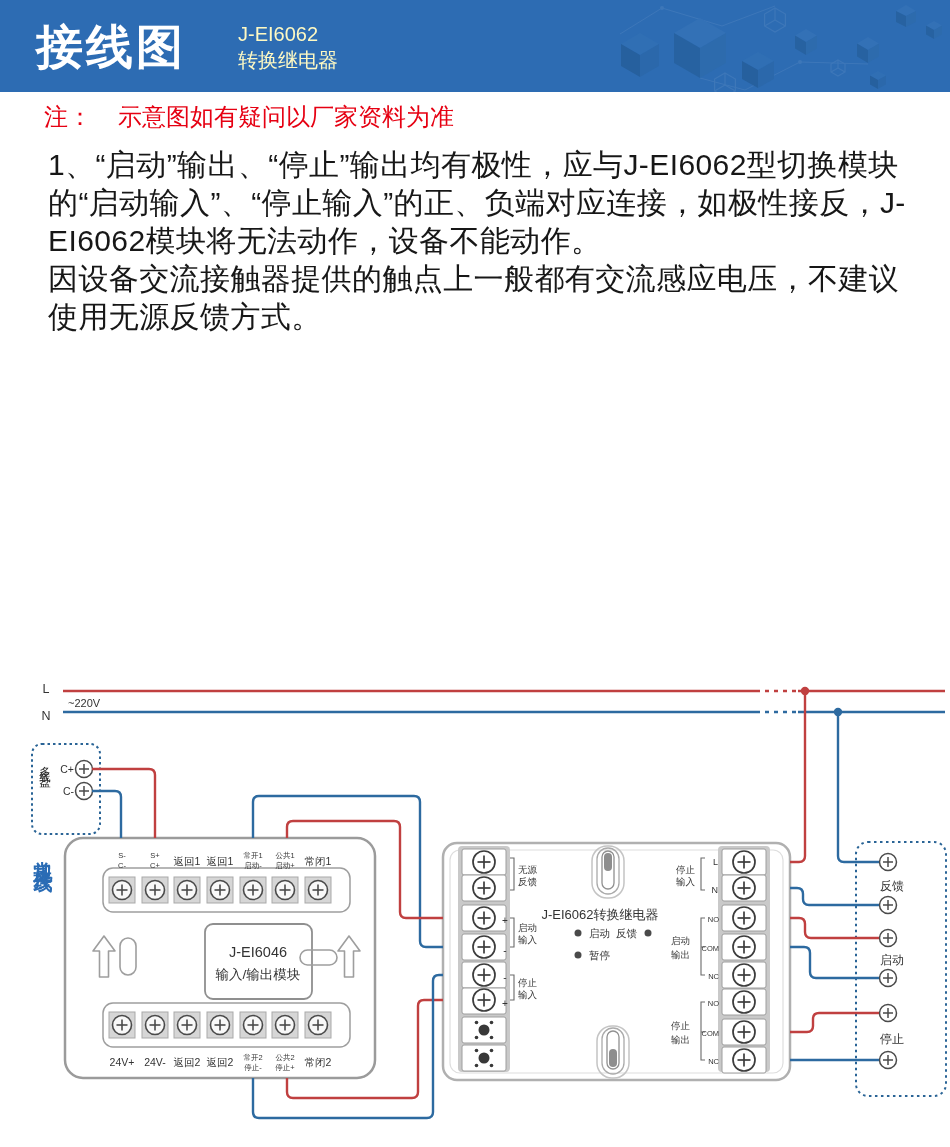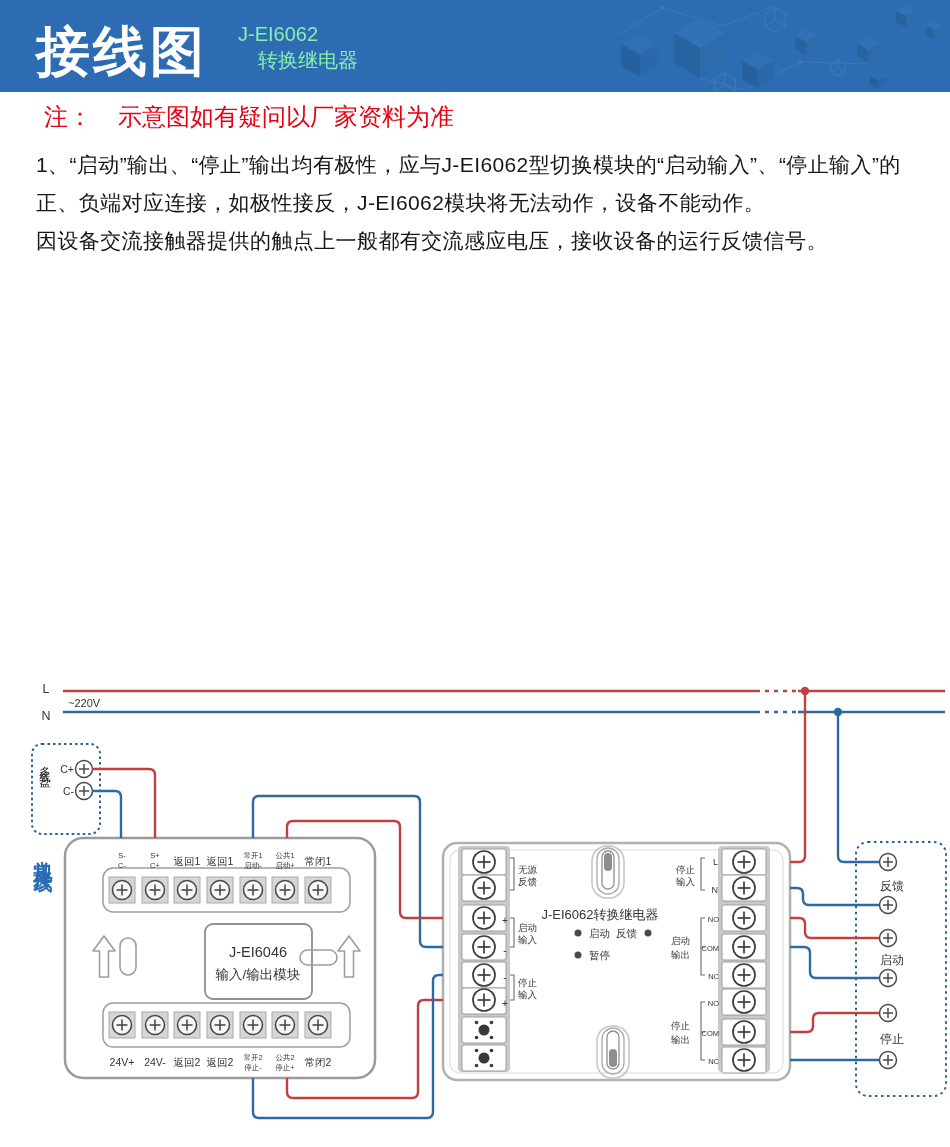--- a/index.html
+++ b/index.html
@@ -1,28 +1,28 @@
 <!DOCTYPE html>
 <html><head>
 <meta charset="utf-8">
 <style>
   html,body{margin:0;padding:0;background:#fff;}
   body{width:950px;height:1147px;position:relative;overflow:hidden;
        font-family:"Liberation Sans","DejaVu Sans",sans-serif;}
   .header{position:absolute;left:0;top:0;width:950px;height:92px;background:#2d6cb3;}
-  .hdr-title{position:absolute;left:36px;top:16px;font-size:54px;font-weight:bold;
+  .hdr-title{position:absolute;left:36px;top:16px;font-size:47px;font-weight:bold;
              color:#fff;letter-spacing:3px;z-index:3;}
-  .hdr-sub{position:absolute;left:238px;top:21px;z-index:3;color:#86efac;line-height:26px;}
+  .hdr-sub{position:absolute;left:238px;top:21px;z-index:3;color:#fef9c3;line-height:26px;}
   .hdr-model{font-size:20px;font-weight:500;}
-  .hdr-product{font-size:20px;font-weight:500;margin-left:20px;}
+  .hdr-product{font-size:20px;font-weight:500;}
   .cubes{position:absolute;left:0;top:0;z-index:1;}
   .note{position:absolute;left:44px;top:101px;font-size:24px;color:#e60012;font-weight:400;}
   .note .sp{margin-right:26px;}
-  .bodytext{position:absolute;left:36px;top:146px;width:878px;color:#171717;
-            font-size:21px;line-height:38px;letter-spacing:0.4px;}
+  .bodytext{position:absolute;left:48px;top:146px;width:878px;color:#171717;
+            font-size:30px;line-height:38px;letter-spacing:0.4px;}
   .bodytext p{margin:0;padding:0;}
   .diagram{position:absolute;left:0;top:677px;width:950px;height:470px;}
   .vlabel{position:absolute;writing-mode:vertical-rl;text-orientation:upright;z-index:5;}
   .panel-name{left:37px;top:757px;font-size:11.5px;color:#222;letter-spacing:5px;}
   .side-name{left:30px;top:845px;font-size:19px;font-weight:bold;color:#2a6cb5;letter-spacing:4px;}
   svg text{font-family:"Liberation Sans","DejaVu Sans",sans-serif;fill:#333;}
   .wr{stroke:#c04040;stroke-width:2.4;fill:none;}
   .wb{stroke:#2d6aa0;stroke-width:2.4;fill:none;}
   .rail{stroke-width:2.6;fill:none;}
   .brk{stroke:#6a6a6a;stroke-width:1.1;fill:none;}
@@ -95,21 +95,21 @@
     <div class="hdr-product">转换继电器</div>
   </div>
 </div>
 
 <div class="note">
   <span class="sp">注：</span><span>示意图如有疑问以厂家资料为准</span>
 </div>
 
 <div class="bodytext">
   <p>1、“启动”输出、“停止”输出均有极性，应与J-EI6062型切换模块的“启动输入”、“停止输入”的正、负端对应连接，如极性接反，J-EI6062模块将无法动作，设备不能动作。</p>
-  <p>因设备交流接触器提供的触点上一般都有交流感应电压，接收设备的运行反馈信号。</p>
+  <p>因设备交流接触器提供的触点上一般都有交流感应电压，不建议使用无源反馈方式。</p>
 </div>
 
 <div class="vlabel panel-name">多线盘</div>
 <div class="vlabel side-name">常规接线</div>
 
 <div class="diagram">
 <svg width="950" height="470" viewBox="0 677 950 470">
   <defs>
     <g id="scrM">
       <circle r="11" fill="#ffffff" stroke="#3c3c3c" stroke-width="1.7"></circle>

